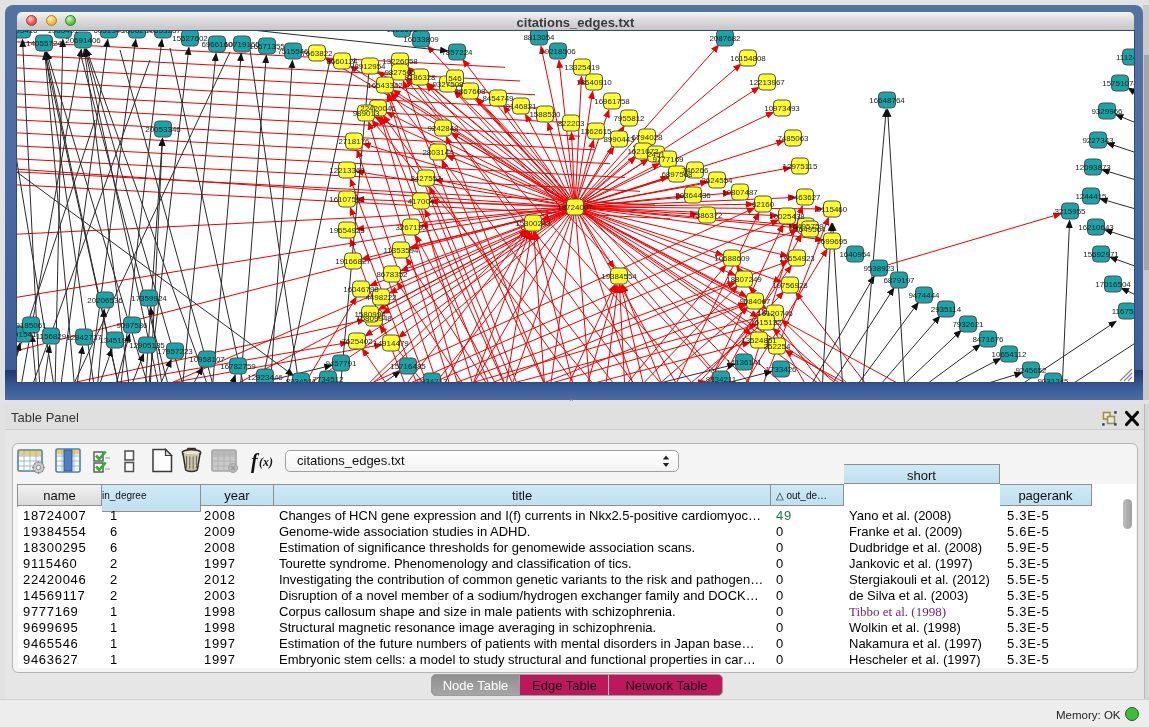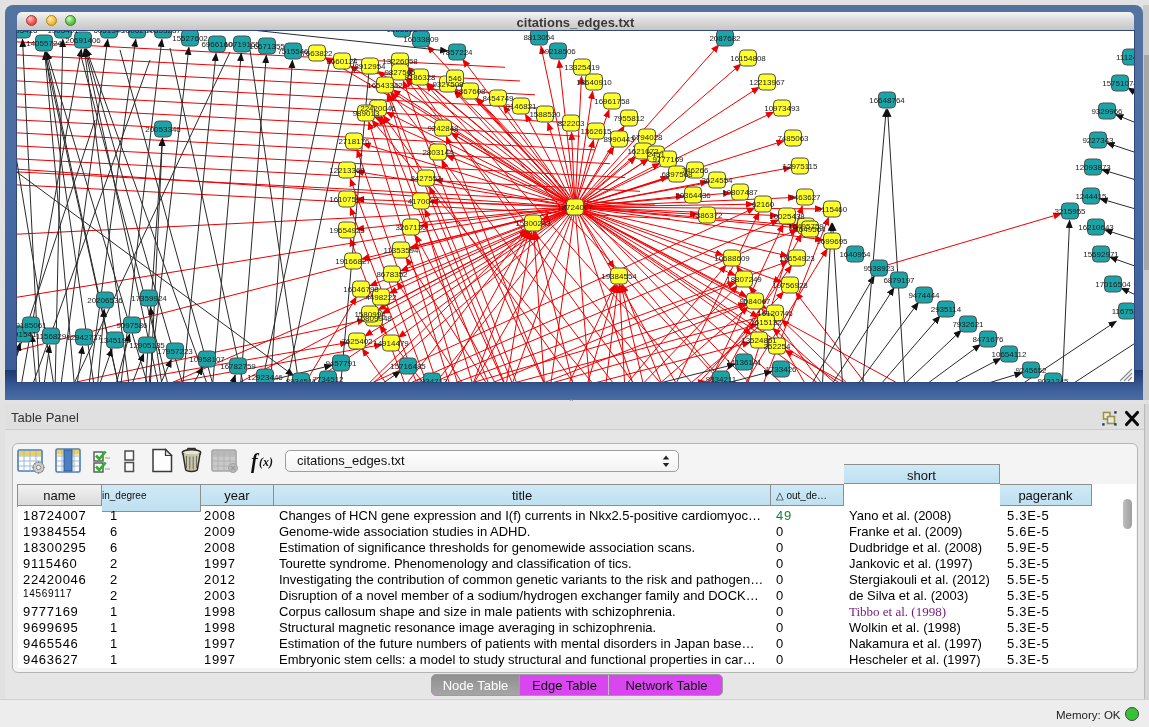--- a/index.html
+++ b/index.html
@@ -673,21 +673,21 @@
 <div class="abs" style="left:776px;top:556px;width:70px;overflow:hidden;font-size:13px;color:#000;white-space:nowrap;letter-spacing:0.7px;">0</div>
 <div class="abs" style="left:849px;top:556px;width:150px;overflow:hidden;font-size:13px;color:#000;white-space:nowrap;">Jankovic et al. (1997)</div>
 <div class="abs" style="left:1007px;top:556px;width:84px;overflow:hidden;font-size:13px;color:#000;white-space:nowrap;letter-spacing:0.7px;">5.3E-5</div>
 <div class="abs" style="left:23px;top:572px;width:78px;overflow:hidden;font-size:13px;color:#000;white-space:nowrap;letter-spacing:0.7px;">22420046</div>
 <div class="abs" style="left:110px;top:572px;width:90px;overflow:hidden;font-size:13px;color:#000;white-space:nowrap;letter-spacing:0.7px;">2</div>
 <div class="abs" style="left:204px;top:572px;width:70px;overflow:hidden;font-size:13px;color:#000;white-space:nowrap;letter-spacing:0.7px;">2012</div>
 <div class="abs" style="left:279px;top:572px;width:488px;overflow:hidden;font-size:13px;color:#000;white-space:nowrap;">Investigating the contribution of common genetic variants to the risk and pathogen…</div>
 <div class="abs" style="left:776px;top:572px;width:70px;overflow:hidden;font-size:13px;color:#000;white-space:nowrap;letter-spacing:0.7px;">0</div>
 <div class="abs" style="left:849px;top:572px;width:150px;overflow:hidden;font-size:13px;color:#000;white-space:nowrap;">Stergiakouli et al. (2012)</div>
 <div class="abs" style="left:1007px;top:572px;width:84px;overflow:hidden;font-size:13px;color:#000;white-space:nowrap;letter-spacing:0.7px;">5.5E-5</div>
-<div class="abs" style="left:23px;top:588px;width:78px;overflow:hidden;font-size:10px;color:#000;white-space:nowrap;letter-spacing:0.7px;">14569117</div>
+<div class="abs" style="left:23px;top:588px;width:78px;overflow:hidden;font-size:13px;color:#000;white-space:nowrap;letter-spacing:0.7px;">14569117</div>
 <div class="abs" style="left:110px;top:588px;width:90px;overflow:hidden;font-size:13px;color:#000;white-space:nowrap;letter-spacing:0.7px;">2</div>
 <div class="abs" style="left:204px;top:588px;width:70px;overflow:hidden;font-size:13px;color:#000;white-space:nowrap;letter-spacing:0.7px;">2003</div>
 <div class="abs" style="left:279px;top:588px;width:488px;overflow:hidden;font-size:13px;color:#000;white-space:nowrap;">Disruption of a novel member of a sodium/hydrogen exchanger family and DOCK…</div>
 <div class="abs" style="left:776px;top:588px;width:70px;overflow:hidden;font-size:13px;color:#000;white-space:nowrap;letter-spacing:0.7px;">0</div>
 <div class="abs" style="left:849px;top:588px;width:150px;overflow:hidden;font-size:13px;color:#000;white-space:nowrap;">de Silva et al. (2003)</div>
 <div class="abs" style="left:1007px;top:588px;width:84px;overflow:hidden;font-size:13px;color:#000;white-space:nowrap;letter-spacing:0.7px;">5.3E-5</div>
 <div class="abs" style="left:23px;top:604px;width:78px;overflow:hidden;font-size:13px;color:#000;white-space:nowrap;letter-spacing:0.7px;">9777169</div>
 <div class="abs" style="left:110px;top:604px;width:90px;overflow:hidden;font-size:13px;color:#000;white-space:nowrap;letter-spacing:0.7px;">1</div>
 <div class="abs" style="left:204px;top:604px;width:70px;overflow:hidden;font-size:13px;color:#000;white-space:nowrap;letter-spacing:0.7px;">1998</div>
 <div class="abs" style="left:279px;top:604px;width:488px;overflow:hidden;font-size:13px;color:#000;white-space:nowrap;">Corpus callosum shape and size in male patients with schizophrenia.</div>
@@ -711,21 +711,21 @@
 <div class="abs" style="left:23px;top:652px;width:78px;overflow:hidden;font-size:13px;color:#000;white-space:nowrap;letter-spacing:0.7px;">9463627</div>
 <div class="abs" style="left:110px;top:652px;width:90px;overflow:hidden;font-size:13px;color:#000;white-space:nowrap;letter-spacing:0.7px;">1</div>
 <div class="abs" style="left:204px;top:652px;width:70px;overflow:hidden;font-size:13px;color:#000;white-space:nowrap;letter-spacing:0.7px;">1997</div>
 <div class="abs" style="left:279px;top:652px;width:488px;overflow:hidden;font-size:13px;color:#000;white-space:nowrap;">Embryonic stem cells: a model to study structural and functional properties in car…</div>
 <div class="abs" style="left:776px;top:652px;width:70px;overflow:hidden;font-size:13px;color:#000;white-space:nowrap;letter-spacing:0.7px;">0</div>
 <div class="abs" style="left:849px;top:652px;width:150px;overflow:hidden;font-size:13px;color:#000;white-space:nowrap;">Hescheler et al. (1997)</div>
 <div class="abs" style="left:1007px;top:652px;width:84px;overflow:hidden;font-size:13px;color:#000;white-space:nowrap;letter-spacing:0.7px;">5.3E-5</div>
 
 <div class="abs" style="left:1123px;top:499px;width:9px;height:30px;background:linear-gradient(90deg,#bdbdbd,#9f9f9f);border-radius:5px"></div>
 
-<div class="abs" style="left:431px;top:674px;width:292px;height:22px;border:1px solid #9c9c9c;border-radius:5px;background:#d946ef;overflow:hidden">
+<div class="abs" style="left:431px;top:674px;width:292px;height:22px;border:1px solid #9c9c9c;border-radius:5px;background:#be185d;overflow:hidden">
  <div class="abs" style="left:0;top:0;width:88px;height:22px;background:linear-gradient(180deg,#909090,#a8a8a8);border-right:1px solid #9c9c9c;color:#fff;text-align:center;font-size:13px;line-height:21px">Node Table</div>
  <div class="abs" style="left:89px;top:0;width:87px;height:22px;color:#111;text-align:center;font-size:13px;line-height:21px">Edge Table</div>
  <div class="abs" style="left:176px;top:0;width:1px;height:22px;background:#c0c0c0"></div>
  <div class="abs" style="left:177px;top:0;width:115px;height:22px;color:#111;text-align:center;font-size:13px;line-height:21px">Network Table</div>
 </div>
 
 <div class="abs" style="left:0;top:699px;width:1149px;height:28px;background:#ededed;border-top:1px solid #d2d2d2"></div>
 <div class="abs" style="left:1056px;top:709px;font-size:11.5px;color:#222">Memory: OK</div>
 <div class="abs" style="left:1125px;top:707px;width:14px;height:14px;border-radius:50%;background:#35c335;border:1.5px solid #444"></div>
 

